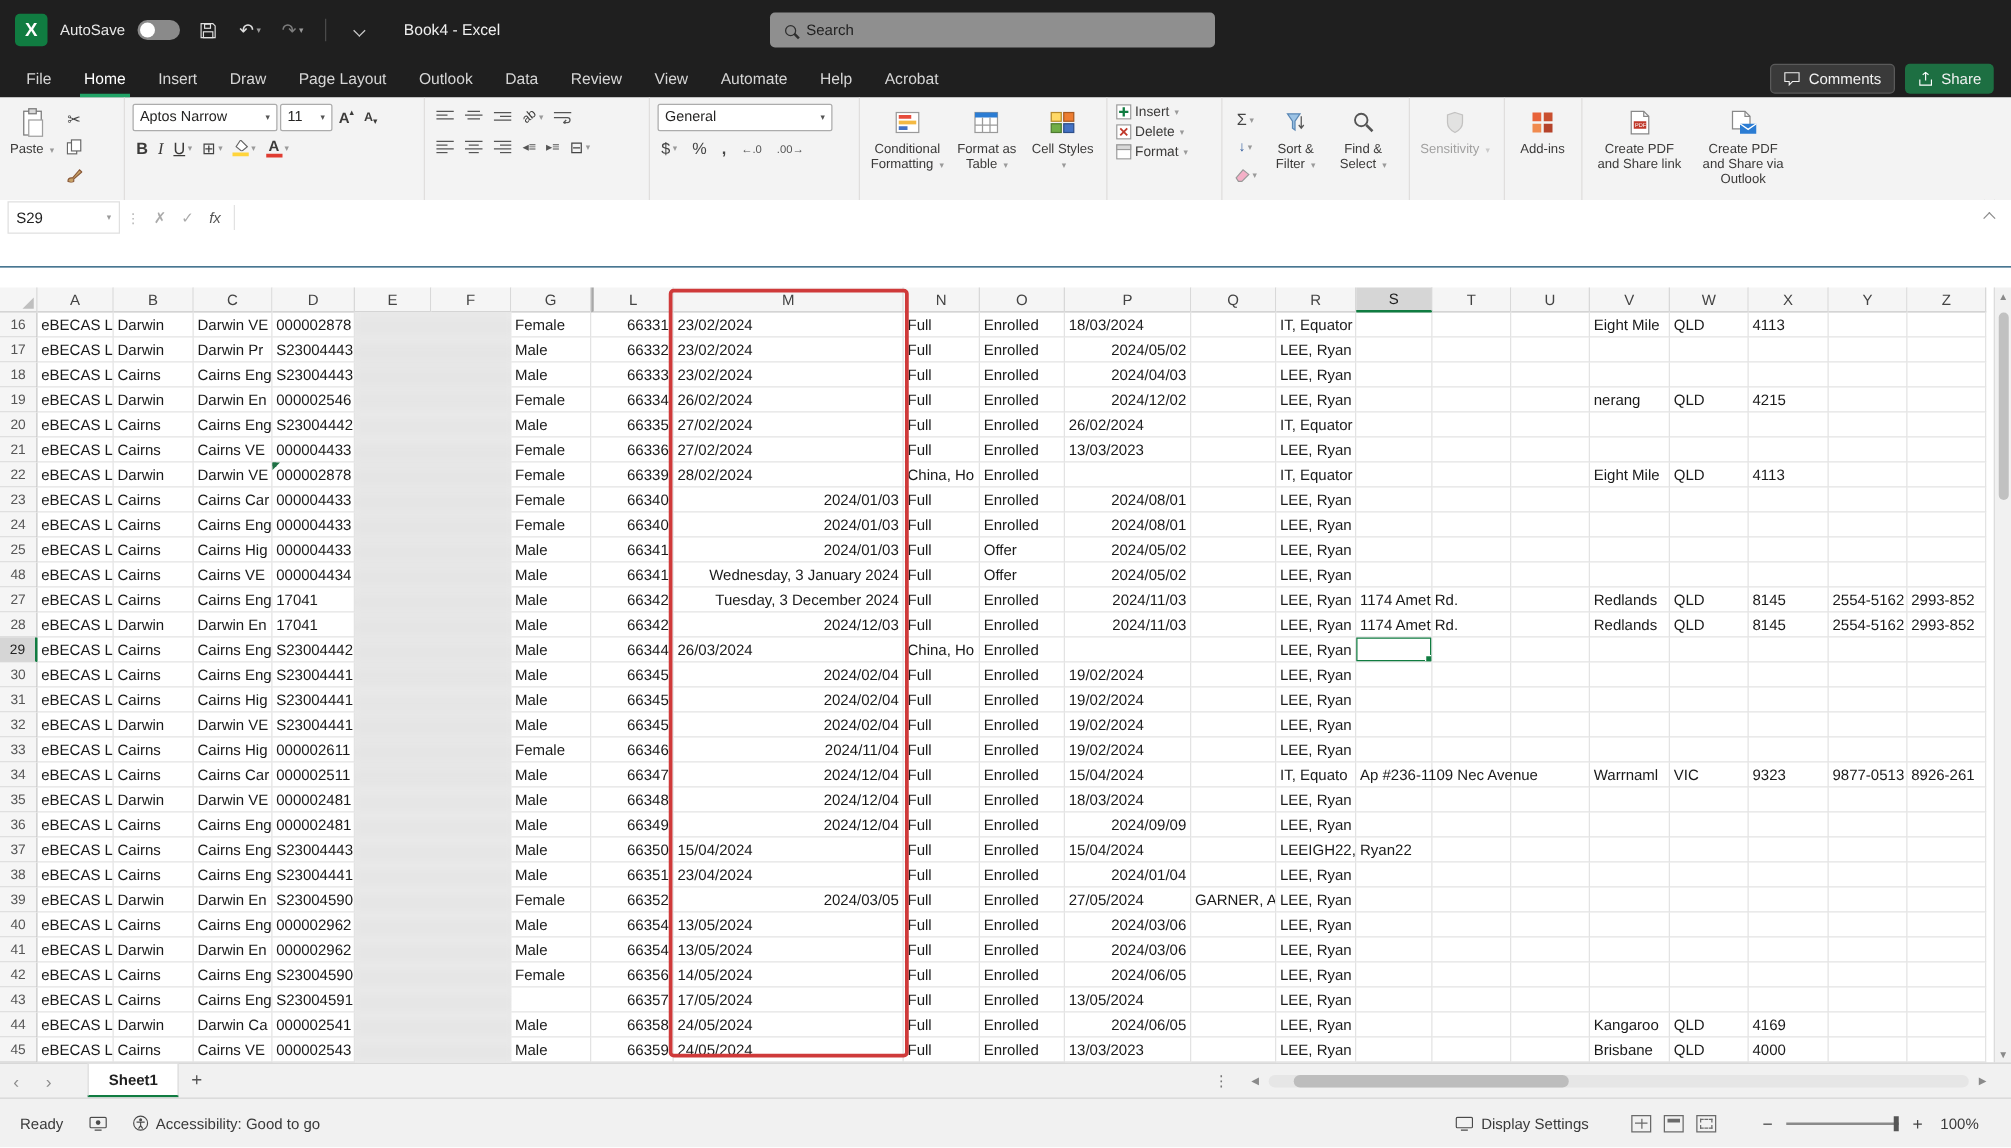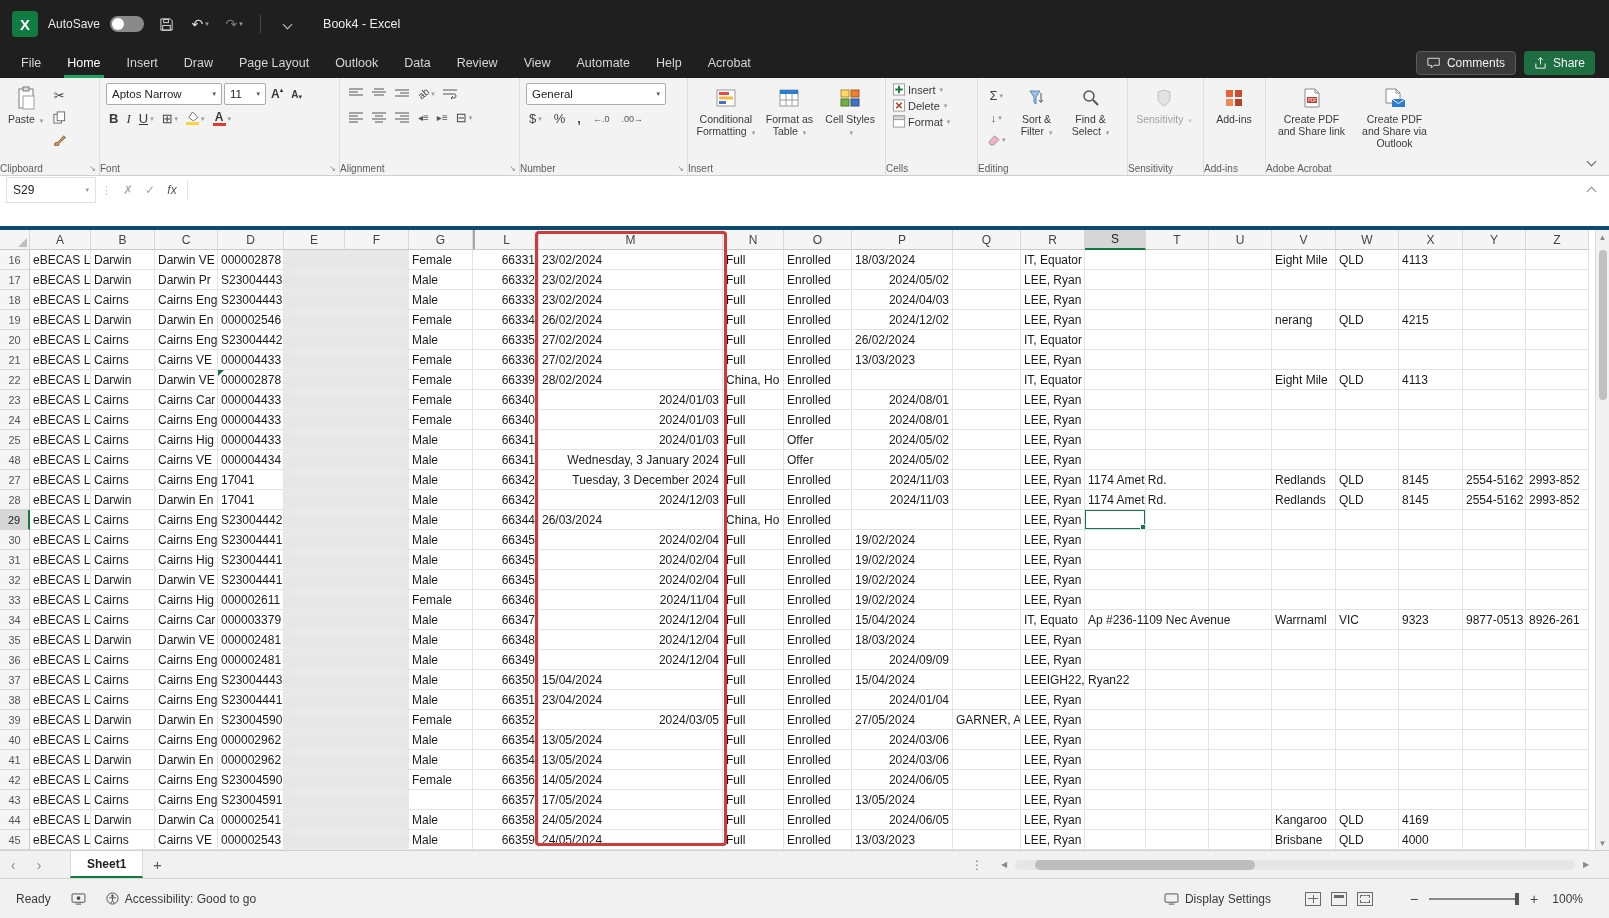--- a/index.html
+++ b/index.html
@@ -53,21 +53,21 @@
   .colorA i{display:block;width:13px;height:3px;margin-top:1px}
   .al-svg{display:block}
   .disabled{opacity:.45}
   .rspacer{flex:1}
   .chev{width:7px;height:7px;border-right:1.6px solid #5f5d5b;border-bottom:1.6px solid #5f5d5b;display:inline-block}
   .chev.down{transform:rotate(45deg)}
   .chev.up{transform:rotate(-135deg)}
   #ribbon-collapse{position:absolute;right:14px;bottom:6px}
 
   
-  #formulabar{top:176px;height:54px;background:#fff;border-bottom:4px solid #0c4a6e}
+  #formulabar{top:160px;height:54px;background:#fff;border-bottom:1px solid #0c4a6e}
   .fb-row{display:flex;align-items:center;height:28px}
   #namebox{width:90px;height:26px;margin-left:6px;border:1px solid #e0e0e0;display:flex;align-items:center;padding:0 6px;font-size:12px;color:#222}
   #namebox .dd{margin-left:auto}
   .fb-dots{color:#b5b5b5;font-size:11px;margin:0 5px}
   .fb-ic{width:22px;display:flex;align-items:center;justify-content:center;font-size:12px}
   .fb-sep{width:1px;height:20px;background:#e2e2e2;margin:0 4px}
   #fb-input{flex:1;height:26px}
   #fb-collapse{margin-left:auto;margin-right:14px}
 
   
@@ -143,20 +143,24 @@
       </div>
     <div class="tb-btn dis">
         <span style="font-size:14px">↷</span>
         <span class="dd">▾</span>
       </div>
     <div class="qat-sep"></div>
     <div class="tb-btn">
         <span class="chev down" style="border-color:#ccc"></span>
       </div>
     <span id="doc-title">Book4 - Excel</span>
+  </div>
+  <div id="search-pill">
+    <span class="mag"></span>
+    <span>Search</span>
   </div>
 </div>
 
 <div class="band" id="menubar">
   <div class="mtab" style="margin-left:8px">File</div>
   <div class="mtab active">Home</div>
   <div class="mtab">Insert</div>
   <div class="mtab">Draw</div>
   <div class="mtab">Page Layout</div>
   <div class="mtab">Outlook</div>
@@ -1493,21 +1497,21 @@
       <div class="cell" style="width: 61px;">
         <span>eBECAS La</span>
       </div>
       <div class="cell" style="width: 64px;">
         <span>Cairns</span>
       </div>
       <div class="cell" style="width: 63px;">
         <span>Cairns Car</span>
       </div>
       <div class="cell ovf" style="width: 66px;">
-        <span>000003379</span>
+        <span>000002511</span>
       </div>
       <div class="cell" style="width: 61px;"></div>
       <div class="cell" style="width: 64px;"></div>
       <div class="cell" style="width: 64px;">
         <span>Male</span>
       </div>
       <div class="cell ar" style="width: 66px;">
         <span>66347</span>
       </div>
       <div class="cell ar" style="width: 184px;">

